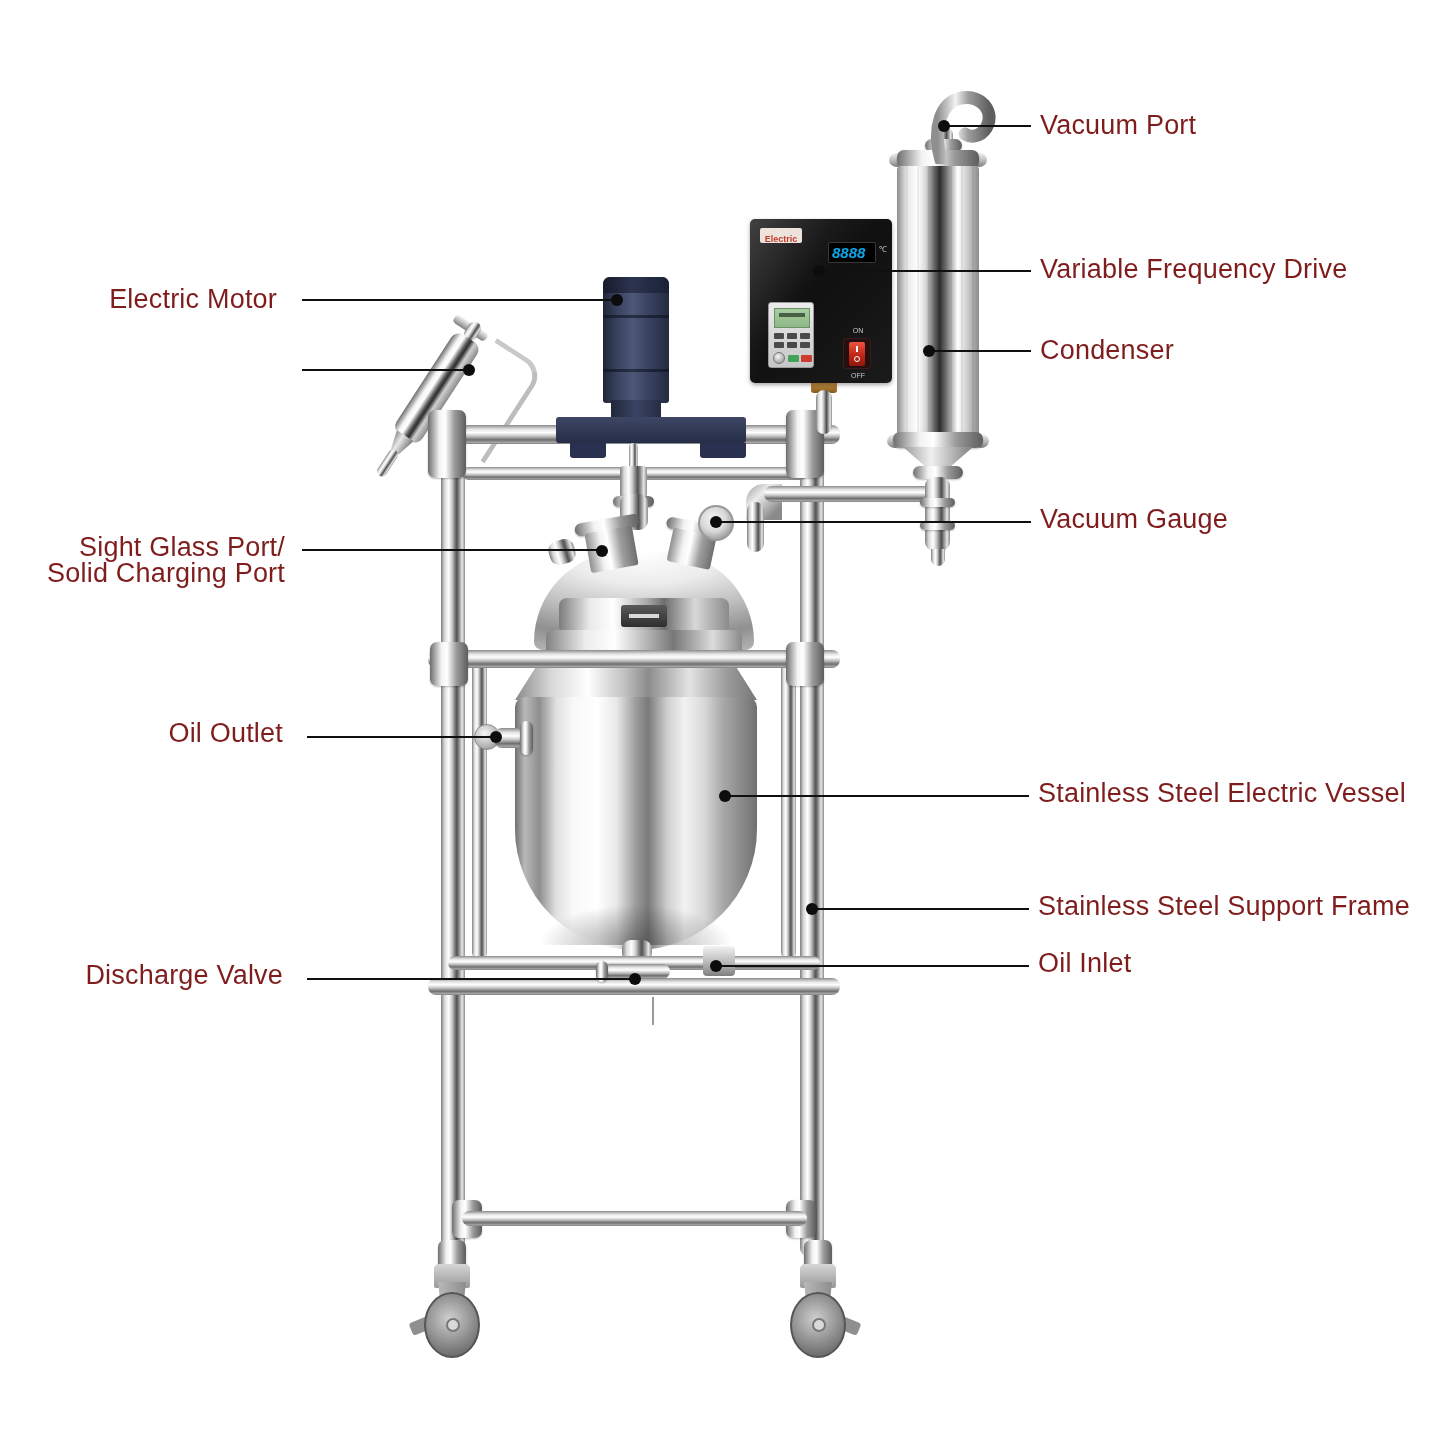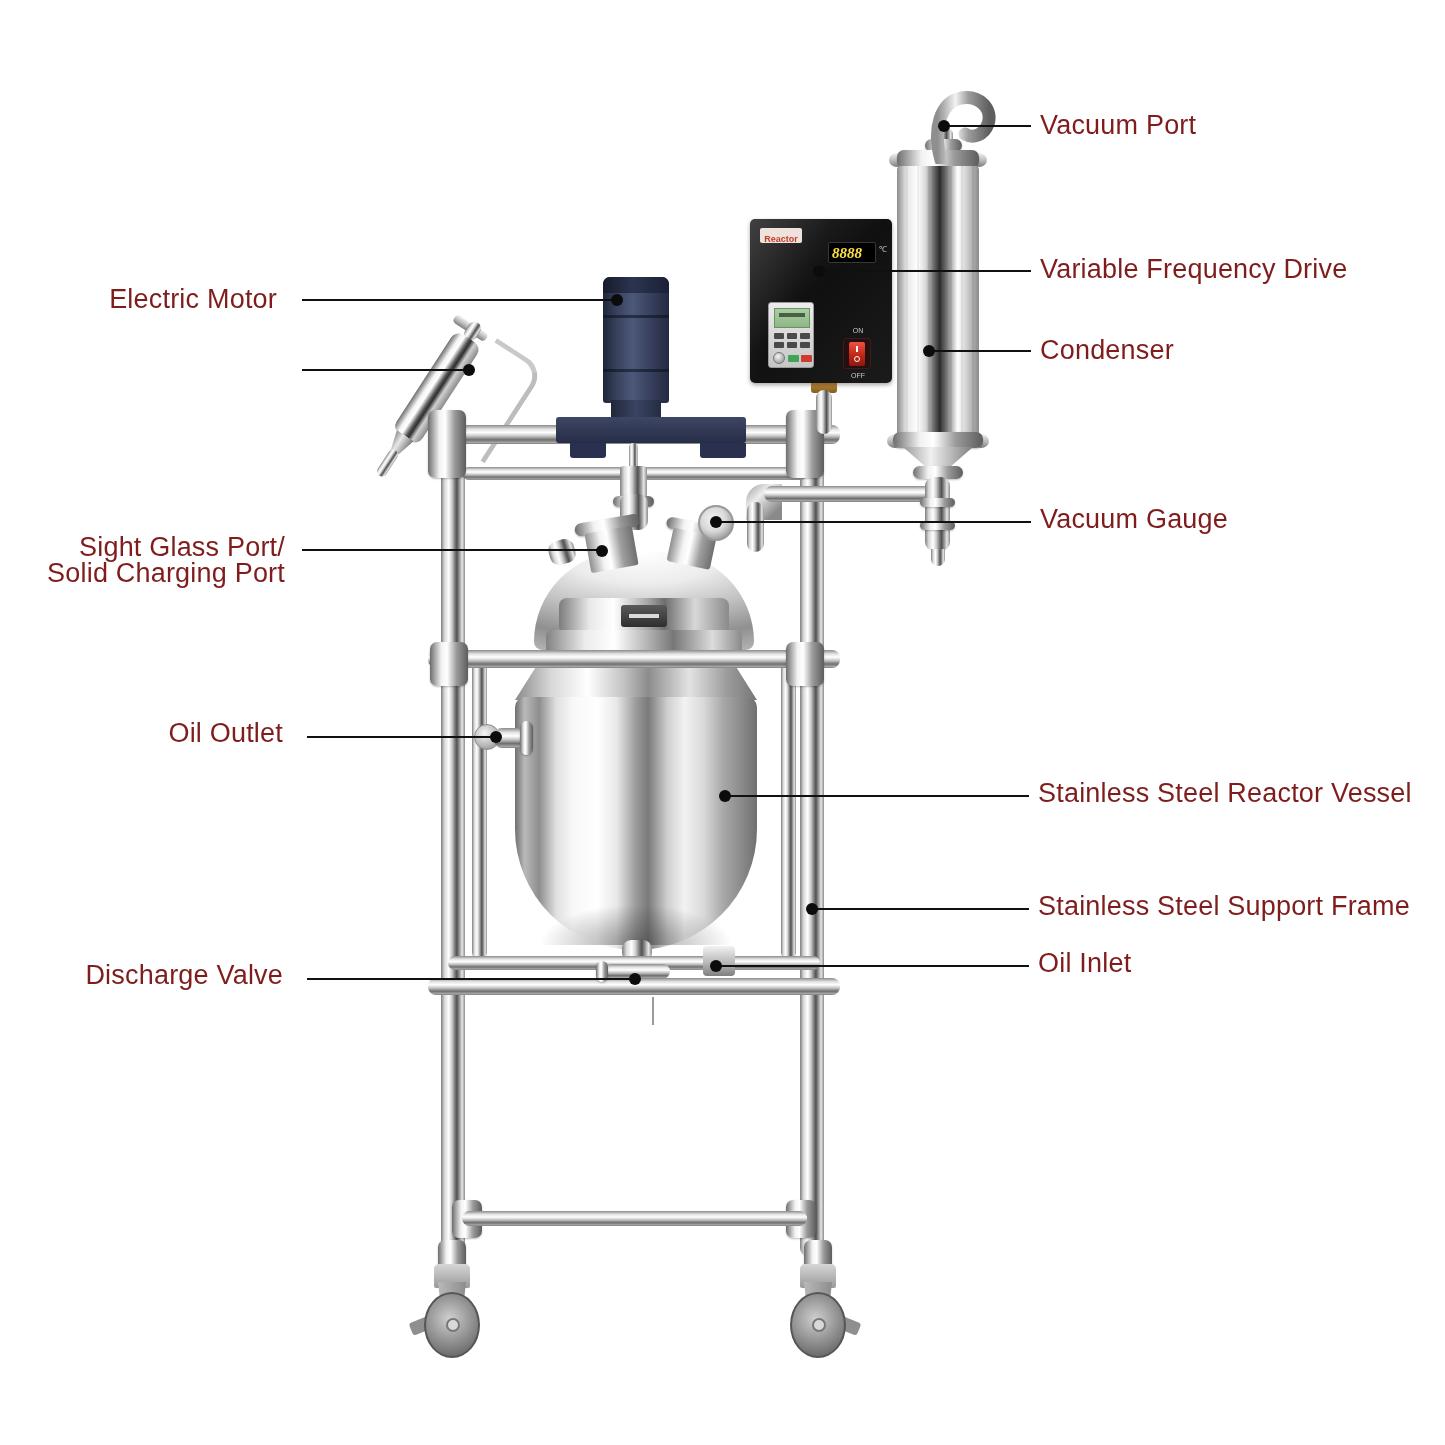--- a/index.html
+++ b/index.html
@@ -27,21 +27,21 @@
   .motor{background:linear-gradient(90deg,#1f2638 0%,#39435f 22%,#4d5878 45%,#3a4362 68%,#232a40 100%);}
 
   
   .vessel-body{background:linear-gradient(90deg,#6f6f6f 0%,#b9b9b9 4%,#8e8e8e 10%,#e0e0e0 17%,#f8f8f8 24%,#ffffff 34%,#e8e8e8 42%,#9b9b9b 50%,#7a7a7a 55%,#cfcfcf 63%,#f2f2f2 70%,#d9d9d9 78%,#a8a8a8 86%,#8d8d8d 93%,#707070 100%);}
   .dome{background:radial-gradient(ellipse 120% 110% at 50% 0%,#ffffff 0%,#ececec 30%,#c2c2c2 55%,#909090 80%,#b5b5b5 100%);}
   .shoulder{background:linear-gradient(90deg,#8a8a8a,#d8d8d8 15%,#ffffff 30%,#c2c2c2 45%,#8c8c8c 55%,#e3e3e3 72%,#9a9a9a 88%,#777777);}
 
   
   .vfd{background:linear-gradient(135deg,#2b2b2b 0%,#101010 45%,#1b1b1b 100%);border-radius:5px;box-shadow:0 2px 4px rgba(0,0,0,.35);}
   .vfd-gloss{background:linear-gradient(115deg,rgba(255,255,255,.10) 0%,rgba(255,255,255,0) 38%);border-radius:5px;}
-  .seg{font-family:Liberation Serif, serif;font-style:italic;font-weight:bold;color:#fde047;}
+  .seg{font-family:Liberation Sans, sans-serif;font-style:italic;font-weight:bold;color:#0ea5e9;}
 </style>
 </head>
 <body>
 
 <div id="canvas">
 
   <div class="mtl-v" style="left:441px;top:412px;width:24px;height:845px;"></div>
   <div class="mtl-v" style="left:800px;top:412px;width:24px;height:845px;"></div>
   <div class="mtl-v" style="left:472px;top:660px;width:15px;height:300px;"></div>
   <div class="mtl-v" style="left:781px;top:660px;width:15px;height:300px;"></div>
@@ -97,21 +97,21 @@
   <div class="sleeve" style="left:920px;top:498px;width:35px;height:9px;z-index:7;"></div>
   <div class="sleeve" style="left:920px;top:521px;width:35px;height:9px;z-index:7;"></div>
   <div class="mtl-v" style="left:931px;top:549px;width:14px;height:17px;border-radius:0 0 7px 7px;z-index:6;"></div>
 
   <div style="left:811px;top:378px;width:26px;height:15px;background:linear-gradient(180deg,#d8a957,#a5742c 70%,#7e5a20);border-radius:3px;"></div>
   <div class="mtl-v" style="left:816px;top:390px;width:16px;height:44px;"></div>
 
   <div class="vfd" style="left:750px;top:219px;width:142px;height:164px;z-index:8;">
     <div class="vfd-gloss" style="left:0;top:0;width:100%;height:100%;"></div>
     <div style="left:10px;top:9px;width:42px;height:15px;background:#ede3dc;border-radius:2px;text-align:center;">
-      <span style="position:static;font-size:9px;font-weight:bold;color:#c23b2a;line-height:15px;">Reactor</span>
+      <span style="position:static;font-size:9px;font-weight:bold;color:#c23b2a;line-height:15px;">Electric</span>
     </div>
     <div style="left:78px;top:23px;width:48px;height:21px;background:#000;border:1px solid #383838;border-radius:2px;">
       <span class="seg" style="position:static;font-size:15px;line-height:20px;padding-left:3px;">8888</span>
       <span style="right:-12px;top:0px;font-size:8px;color:#cfcfcf;">℃</span>
     </div>
     <div style="left:18px;top:83px;width:46px;height:66px;background:linear-gradient(180deg,#ececec,#c6c6c6);border-radius:3px;border:1px solid #9b9b9b;">
       <div style="left:5px;top:5px;width:36px;height:20px;background:linear-gradient(180deg,#a9cf9f,#8db886);border:1px solid #6f8f6a;">
         <div style="left:4px;top:4px;width:26px;height:4px;background:#4a5f46;"></div>
       </div>
       <div style="left:5px;top:30px;width:10px;height:6px;background:#4a4a4a;border-radius:1px;"></div>
@@ -255,21 +255,21 @@
   <div class="lbl" style="left:1040px;top:256px;">
     <span style="position:static;">Variable Frequency Drive</span>
   </div>
   <div class="lbl" style="left:1040px;top:337px;text-align:right;">
     <span style="position:static;">Condenser</span>
   </div>
   <div class="lbl" style="left:1040px;top:506px;">
     <span style="position:static;">Vacuum Gauge</span>
   </div>
   <div class="lbl" style="left:1038px;top:780px;">
-    <span style="position:static;">Stainless Steel Reactor Vessel</span>
+    <span style="position:static;">Stainless Steel Electric Vessel</span>
   </div>
   <div class="lbl" style="left:1038px;top:893px;">
     <span style="position:static;">Stainless Steel Support Frame</span>
   </div>
   <div class="lbl" style="left:1038px;top:950px;">
     <span style="position:static;">Oil Inlet</span>
   </div>
 
 </div>
 

